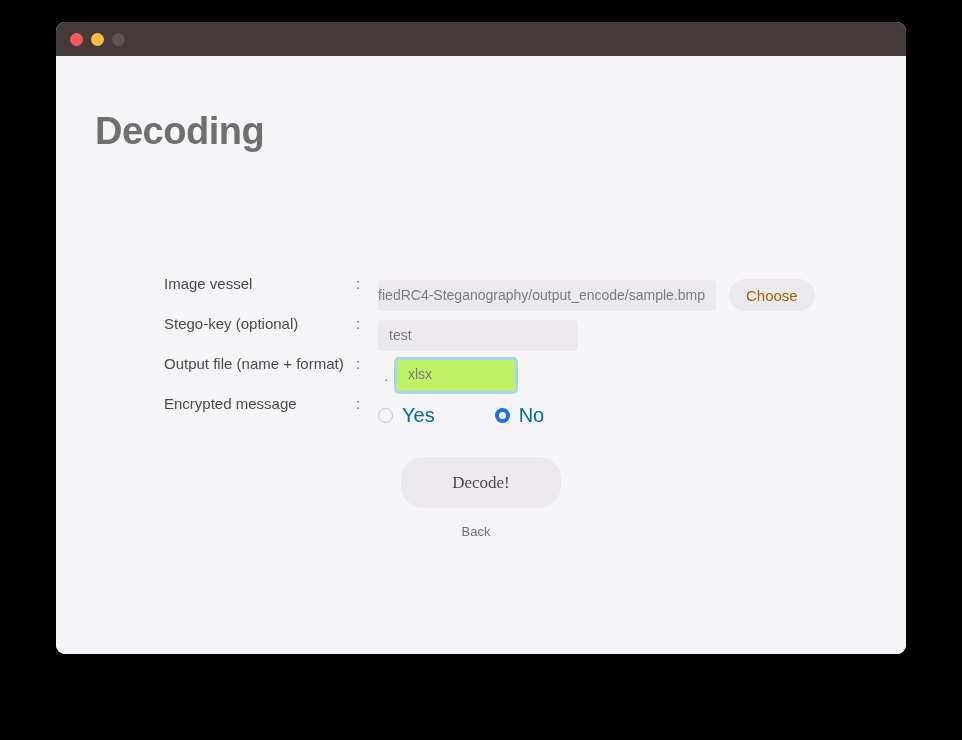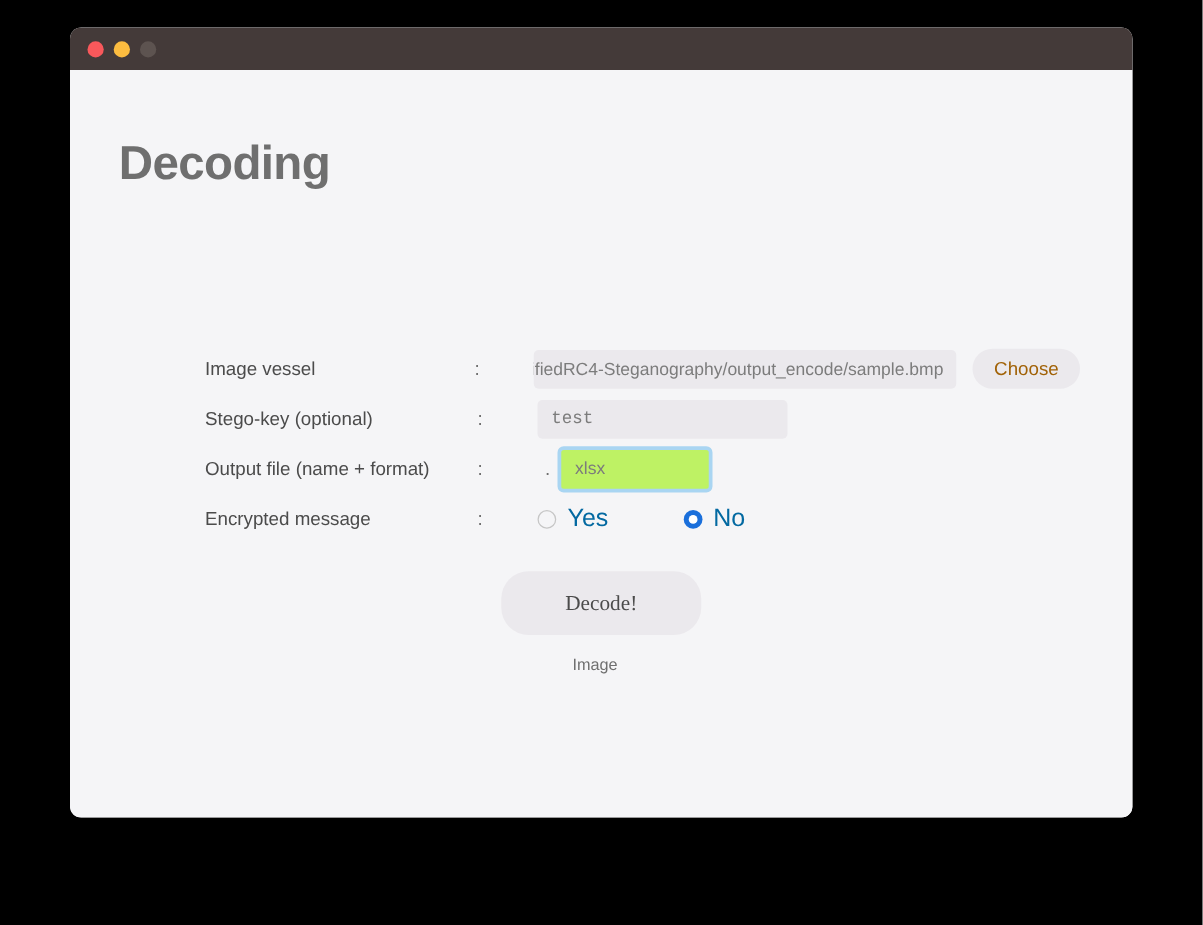--- a/index.html
+++ b/index.html
@@ -69,23 +69,21 @@
 
   
   .form {
     position: absolute;
     left: 108px;
     top: 219px;
     width: 700px;
   }
   .form-row {
     display: flex;
-    align-items: center;
     height: 40px;
-    gap: 26px;
   }
   .row-label {
     width: 192px;
     font-size: 15px;
     color: #4b4b4b;
     white-space: nowrap;
   }
   .row-colon {
     width: 22px;
     font-size: 15px;
@@ -106,21 +104,21 @@
     color: #7c7c7c;
     padding: 0 11px;
     box-sizing: border-box;
     font-family: "Liberation Sans", sans-serif;
     white-space: nowrap;
     overflow: hidden;
     text-overflow: clip;
     direction: rtl;
     text-align: left;
   }
-  .text-field.ltr { direction: ltr; font-family: Liberation Mono, monospace; }
+  .text-field.ltr { direction: ltr; }
 
   .field-vessel { width: 338px; }
   .field-key    { width: 200px; }
   .field-name   { width: 200px; }
 
   .dot-sep {
     width: 16px;
     text-align: center;
     font-size: 15px;
     color: #6f6f6f;
@@ -287,17 +285,17 @@
               <span class="radio-label">No</span>
             </div>
           </div>
         </div>
       </div>
 
     </div>
 
     <div class="actions">
       <button class="decode-button">Decode!</button>
-      <a class="back-link">Image</a>
+      <a class="back-link">Back</a>
     </div>
 
   </div>
 </div>
 
 </body></html>

